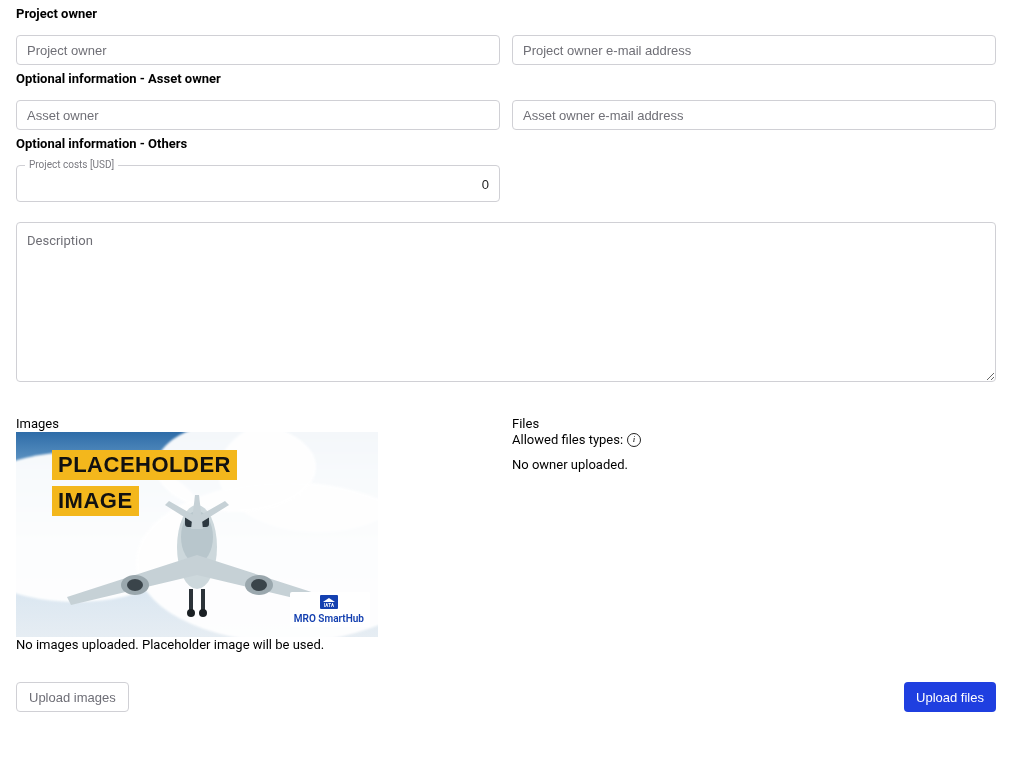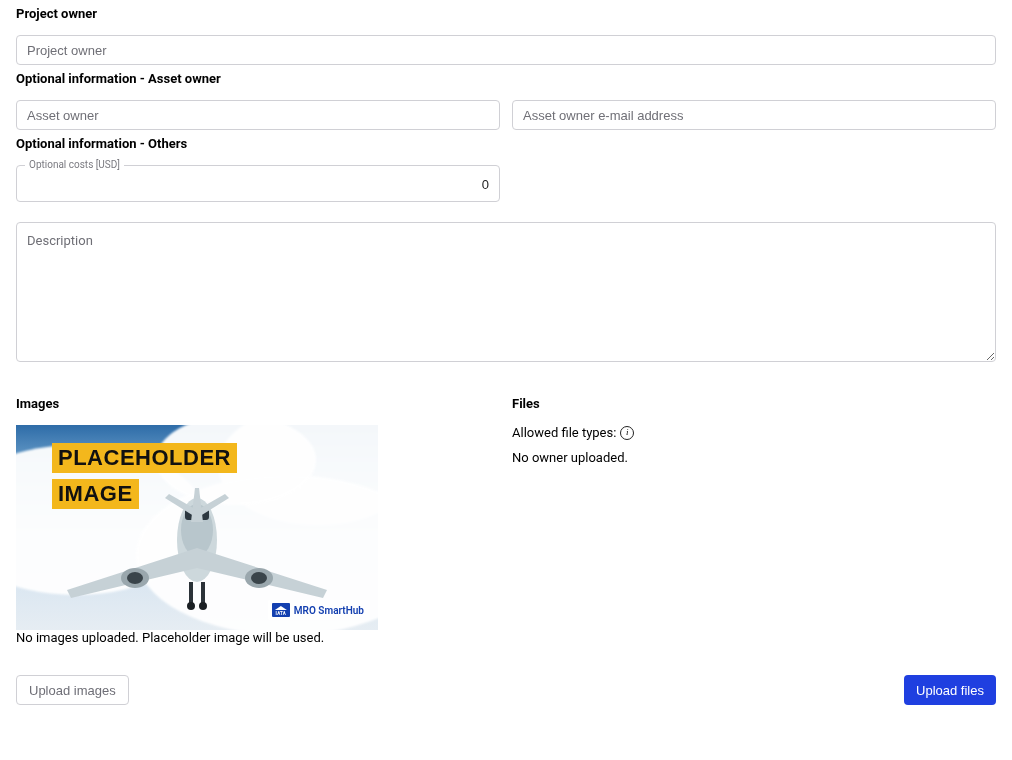--- a/index.html
+++ b/index.html
@@ -64,41 +64,41 @@
     font-size: 13px;
     text-align: right;
     color: #222;
     padding: 0;
   }
   .textarea-wrap {
     margin-top: 20px;
   }
   textarea {
     width: 100%;
-    height: 140px;
+    height: 160px;
     resize: both;
     border: 1px solid #d0d0d5;
     border-radius: 4px;
     padding: 10px 10px;
     font-family: inherit;
     font-size: 13px;
     outline: none;
     color: #333;
   }
   textarea::placeholder { color: #6f6f76; }
   .cols {
     display: flex;
     gap: 12px;
     margin-top: 30px;
   }
   .col { flex: 1; min-width: 0; }
   .col-title {
     font-size: 13px;
-    font-weight: 700;
-    margin-bottom: 14px;
+    font-weight: 400;
+    margin-bottom: 1px;
   }
   .files-line {
     font-size: 13px;
     margin-bottom: 10px;
     display: flex;
     align-items: center;
     gap: 4px;
   }
   .info-icon {
     width: 14px;
@@ -160,20 +160,21 @@
     bottom: 10px;
     background: #fff;
     border-radius: 2px;
     padding: 3px 6px 3px 4px;
     display: flex;
     align-items: center;
     gap: 4px;
     font-size: 10px;
     color: #1440b0;
     font-weight: 600;
+    flex-direction: column;
   }
   .brand-strip .logo {
     width: 18px;
     height: 14px;
     background: #1440b0;
     position: relative;
     border-radius: 1px;
   }
   .brand-strip .logo::before {
     content: "";
@@ -227,36 +228,39 @@
   }
 </style>
 </head>
 <body>
 
 <div class="section-heading">Project owner</div>
 <div class="row">
   <div class="field">
     <input class="text-input" type="text" placeholder="Project owner" style="">
   </div>
+  <div class="field">
+    <input class="text-input" type="text" placeholder="Project owner e-mail address" style="">
+  </div>
 </div>
 
 <div class="section-heading mt">Optional information - Asset owner</div>
 <div class="row">
   <div class="field">
     <input class="text-input" type="text" placeholder="Asset owner" style="">
   </div>
   <div class="field">
     <input class="text-input" type="text" placeholder="Asset owner e-mail address" style="">
   </div>
 </div>
 
 <div class="section-heading mt">Optional information - Others</div>
 <div class="half">
   <div class="outlined-field">
-    <span class="float-label">Optional costs [USD]</span>
+    <span class="float-label">Project costs [USD]</span>
     <input type="text" value="0" style="">
   </div>
 </div>
 <div class="textarea-wrap">
   <textarea placeholder="Description" style=""></textarea>
 </div>
 
 <div class="cols">
   <div class="col">
     <div class="col-title">Images</div>
@@ -292,21 +296,21 @@
         <span>MRO SmartHub</span>
       </div>
     </div>
 
     <div class="below-img-text">No images uploaded. Placeholder image will be used.</div>
   </div>
 
   <div class="col">
     <div class="col-title">Files</div>
     <div class="files-line">
-      <span>Allowed file types:</span>
+      <span>Allowed files types:</span>
       <span class="info-icon">i</span>
     </div>
     <div class="files-line">No owner uploaded.</div>
   </div>
 </div>
 
 <div class="btn-row">
   <button class="btn btn-outline">Upload images</button>
   <button class="btn btn-primary">Upload files</button>
 </div>

